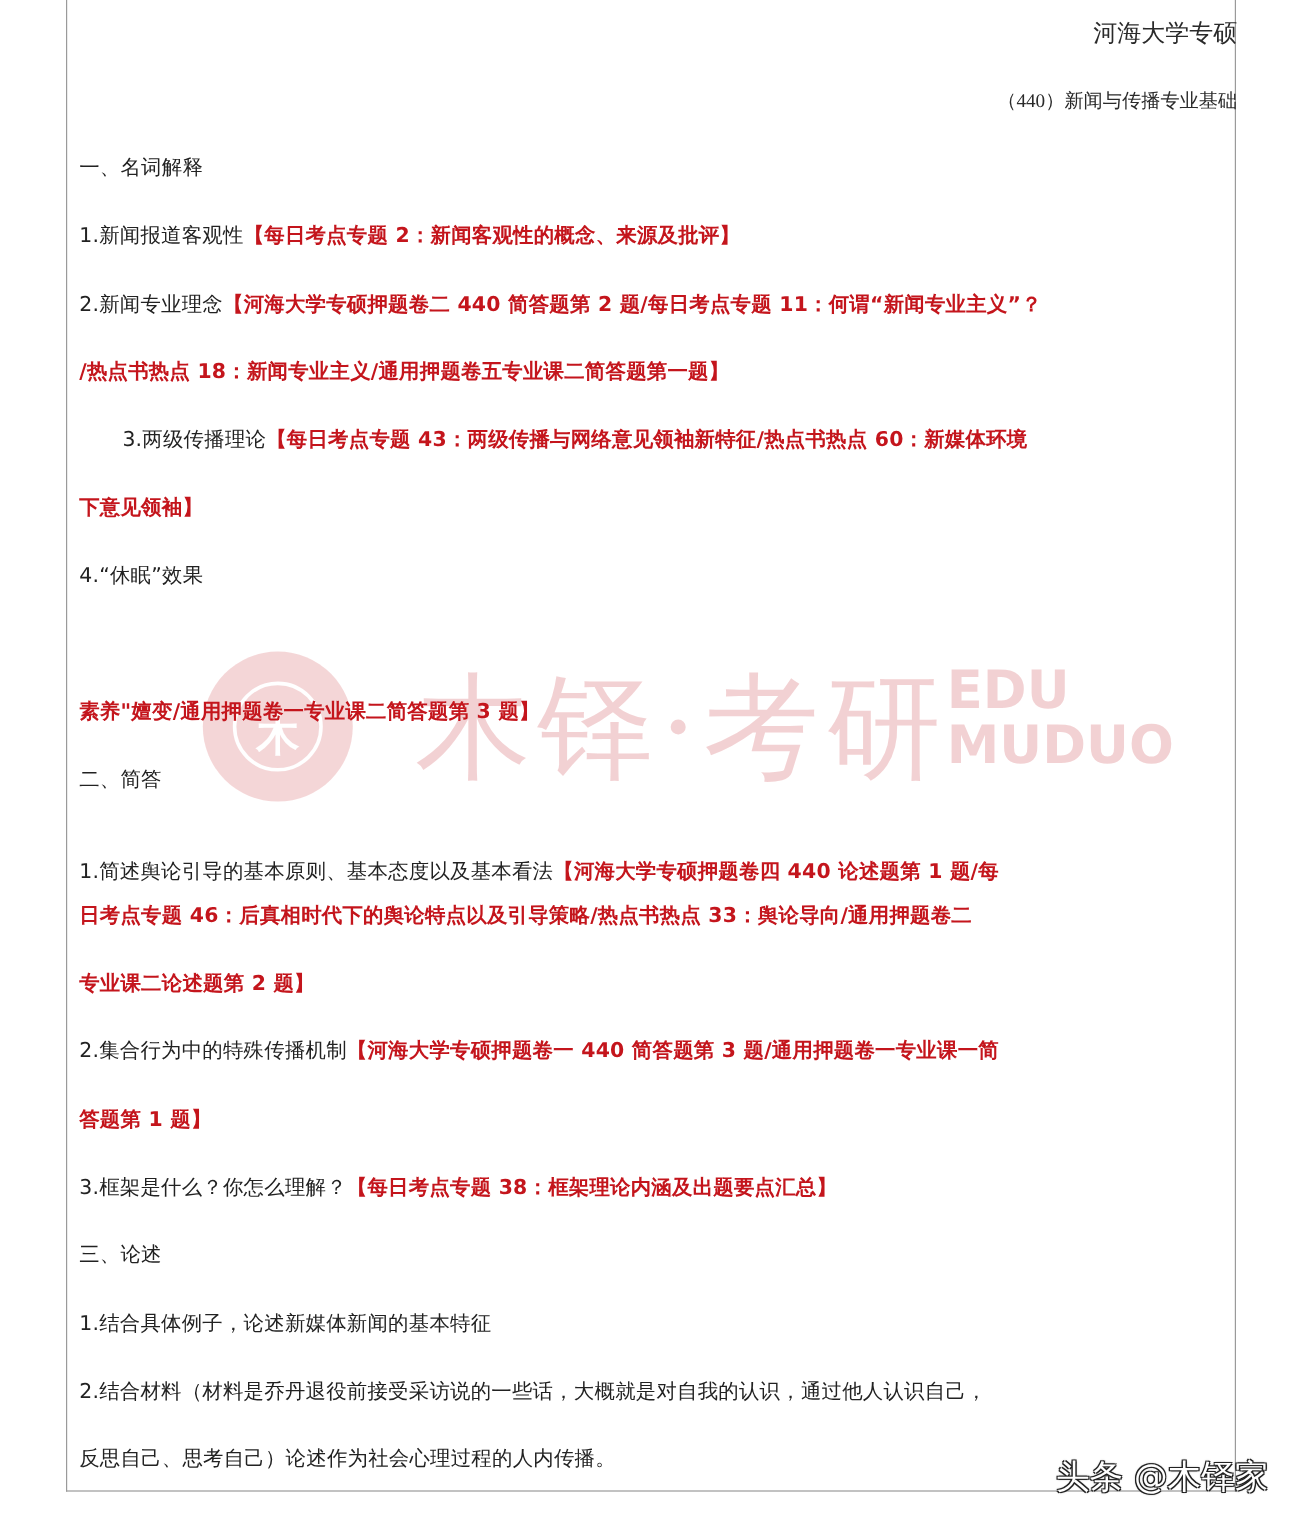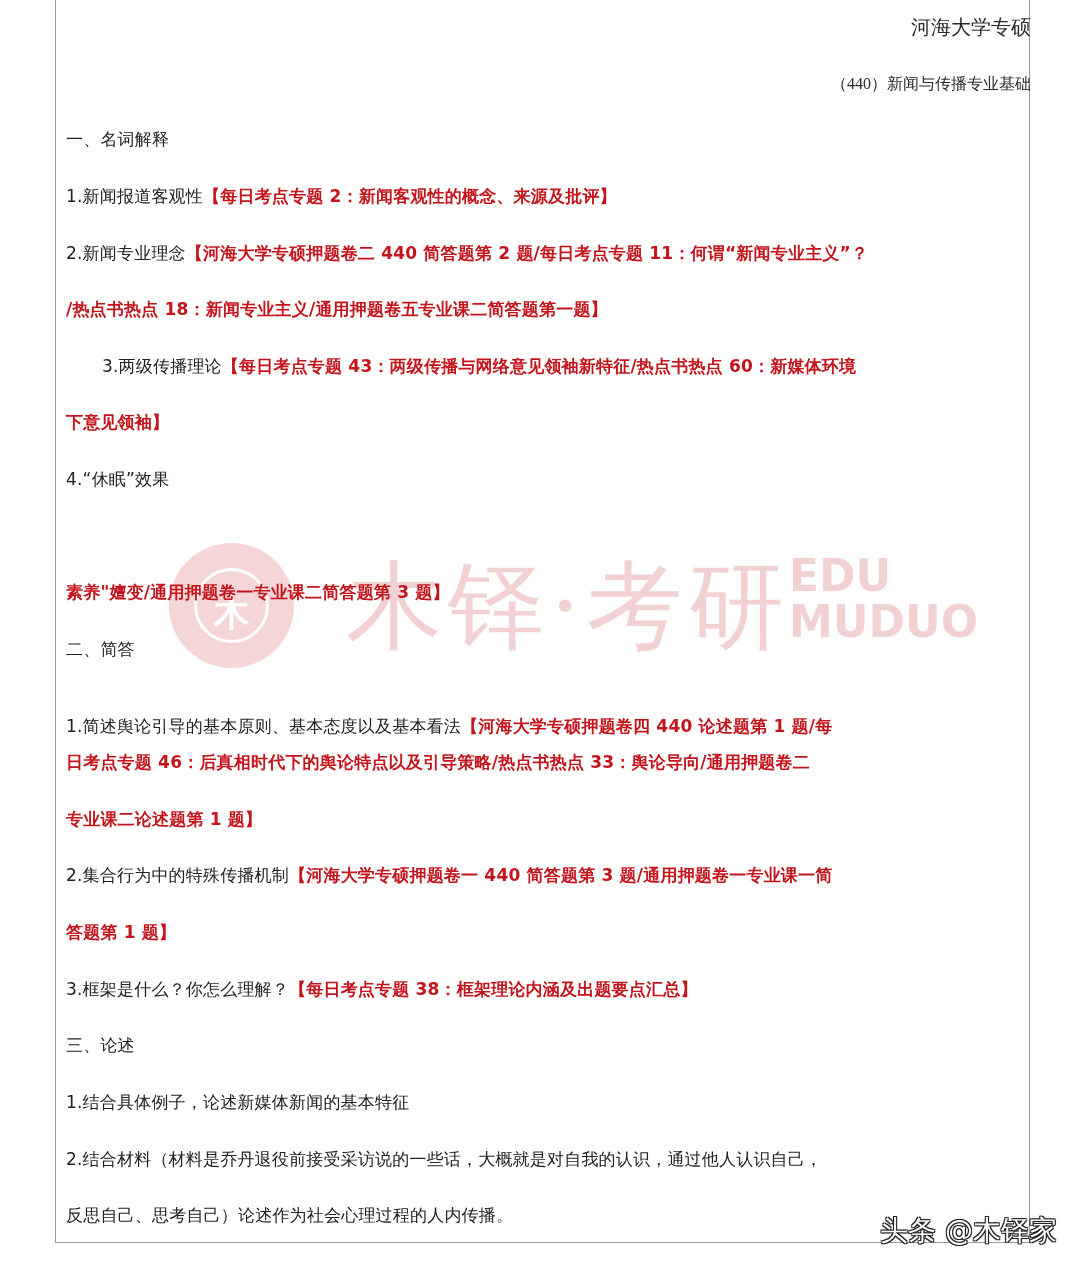--- a/index.html
+++ b/index.html
@@ -58,21 +58,21 @@
   </div>
 
   <div class="line red" style="top:583px;">素养"嬗变/通用押题卷一专业课二简答题第 3 题】</div>
 
   <div class="line" style="top:640px;">二、简答</div>
 
   <div class="line" style="top:697px;margin-top:20px;">
     <span>1.简述舆论引导的基本原则、基本态度以及基本看法</span><span class="red">【河海大学专硕押题卷四 440 论述题第 1 题/每</span>
   </div>
   <div class="line red" style="top:753px;">日考点专题 46：后真相时代下的舆论特点以及引导策略/热点书热点  33：舆论导向/通用押题卷二</div>
-  <div class="line red" style="top:810px;">专业课二论述题第 1 题】</div>
+  <div class="line red" style="top:810px;">专业课二论述题第 2 题】</div>
 
   <div class="line" style="top:866px;">
     <span>2.集合行为中的特殊传播机制</span><span class="red">【河海大学专硕押题卷一 440 简答题第 3 题/通用押题卷一专业课一简</span>
   </div>
   <div class="line red" style="top:923px;">答题第 1 题】</div>
 
   <div class="line" style="top:980px;">
     <span>3.框架是什么？你怎么理解？</span><span class="red">【每日考点专题 38：框架理论内涵及出题要点汇总】</span>
   </div>
 

